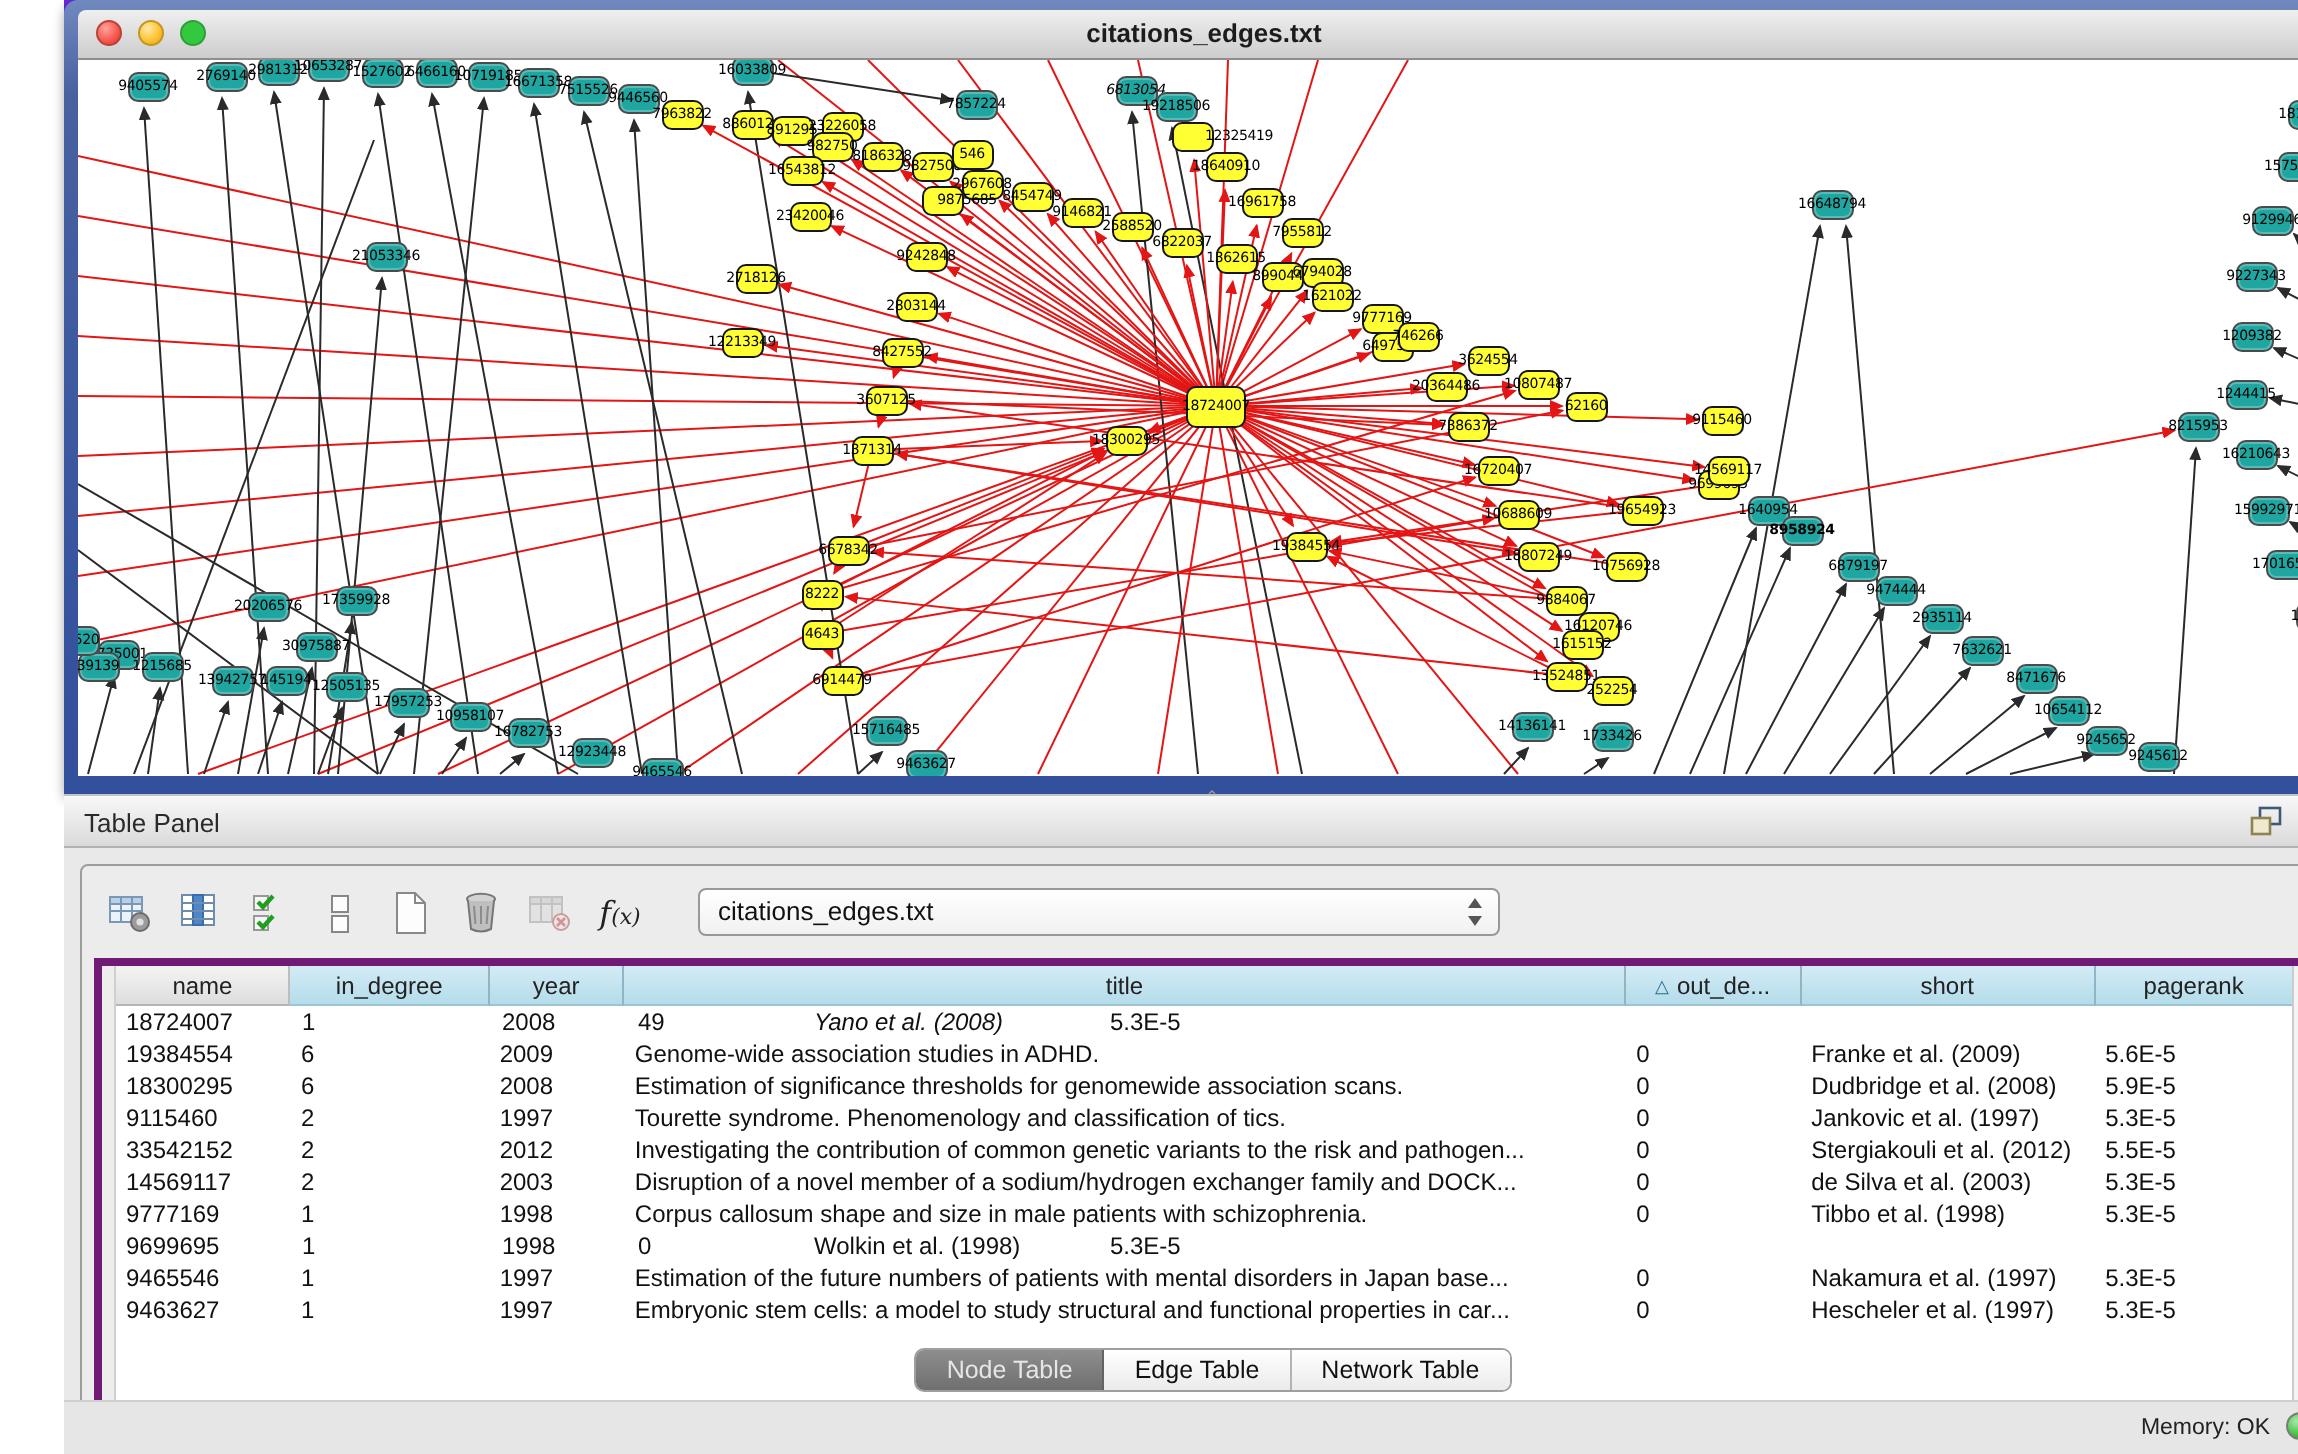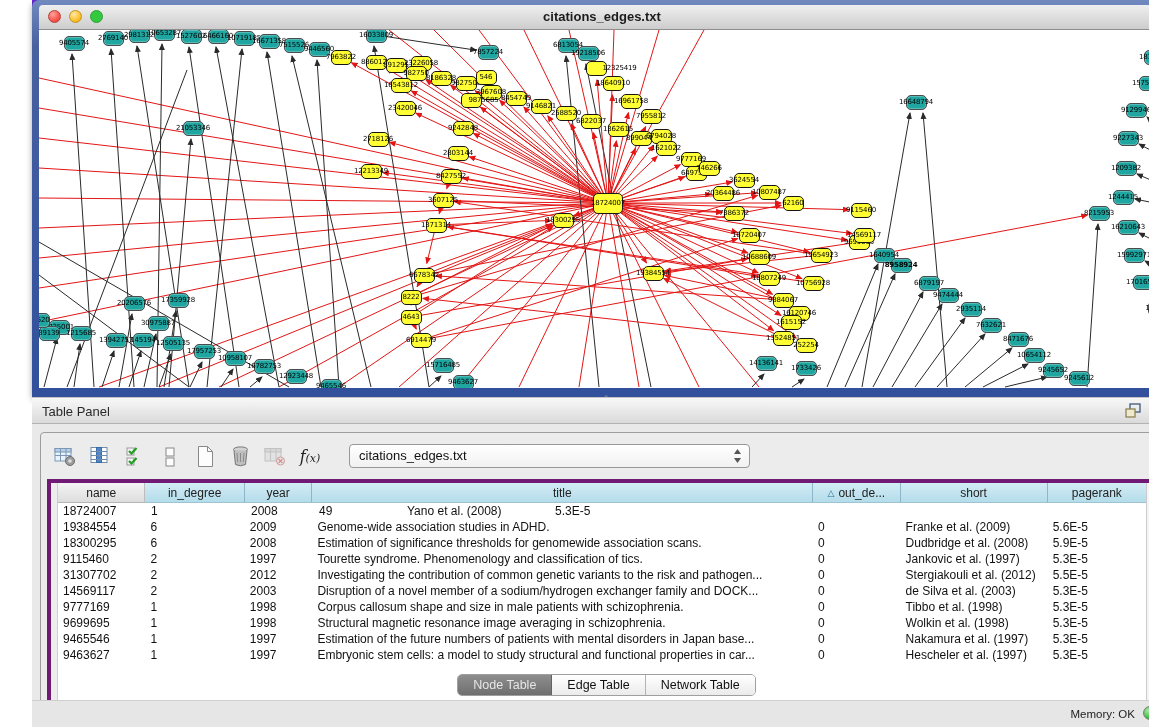--- a/index.html
+++ b/index.html
@@ -284,21 +284,21 @@
           <span class="glabel" style="left: 230px; top: 11px;">16671358</span>
           <div class="gnode t" style="left: 244.5px; top: 7.5px; width: 21px; height: 15px;"></div>
           <span class="glabel" style="left: 255px; top: 15px;">7515526</span>
           <div class="gnode t" style="left: 269.5px; top: 11.5px; width: 21px; height: 15px;"></div>
           <span class="glabel" style="left: 280px; top: 19px;">9446560</span>
           <div class="gnode t" style="left: 326.5px; top: -2.5px; width: 21px; height: 15px;"></div>
           <span class="glabel" style="left: 337px; top: 5px;">16033809</span>
           <div class="gnode t" style="left: 438.5px; top: 14.5px; width: 21px; height: 15px;"></div>
           <span class="glabel" style="left: 449px; top: 22px;">7857224</span>
           <div class="gnode t" style="left: 518.5px; top: 7.5px; width: 21px; height: 15px;"></div>
-          <span class="glabel" style="left: 529px; top: 15px;">6813054</span>
+          <span class="glabel" style="left: 529px; top: 15px; font-style: italic;">6813054</span>
           <div class="gnode t" style="left: 538.5px; top: 15.5px; width: 21px; height: 15px;"></div>
           <span class="glabel" style="left: 549px; top: 23px;">19218506</span>
           <div class="gnode t" style="left: 143.5px; top: 90.5px; width: 21px; height: 15px;"></div>
           <span class="glabel" style="left: 154px; top: 98px;">21053346</span>
           <div class="gnode t" style="left: 866.5px; top: 64.5px; width: 21px; height: 15px;"></div>
           <span class="glabel" style="left: 877px; top: 72px;">16648794</span>
           <div class="gnode t" style="left: 1099.5px; top: 45.5px; width: 21px; height: 15px;"></div>
           <span class="glabel" style="left: 1110px; top: 53px;">15751074</span>
           <div class="gnode t" style="left: 1104.5px; top: 19.5px; width: 21px; height: 15px;"></div>
           <span class="glabel" style="left: 1115px; top: 27px;">1812304</span>
@@ -614,21 +614,21 @@
               <div class="hcell" style="width: 100px;">
                 <span>pagerank</span>
               </div>
             </div>
           <div id="tbl-body">
               <div class="drow">
                 <div class="dcell" style="width: 88px;">18724007</div>
                 <div class="dcell" style="width: 100px;">1</div>
                 <div class="dcell" style="width: 68px;">2008</div>
                 <div class="dcell" style="width: 88px;">49</div>
-                <div class="dcell" style="width: 148px;">Yano et al. (2008)</div>
+                <div class="dcell" style="width: 148px; font-style: italic;">Yano et al. (2008)</div>
                 <div class="dcell" style="width: 100px;">5.3E-5</div>
               </div>
               <div class="drow">
                 <div class="dcell" style="width: 88px;">19384554</div>
                 <div class="dcell" style="width: 100px;">6</div>
                 <div class="dcell" style="width: 68px;">2009</div>
                 <div class="dcell" style="width: 504px;">Genome-wide association studies in ADHD.</div>
                 <div class="dcell" style="width: 88px;">0</div>
                 <div class="dcell" style="width: 148px;">Franke et al. (2009)</div>
                 <div class="dcell" style="width: 100px;">5.6E-5</div>
@@ -645,21 +645,21 @@
               <div class="drow">
                 <div class="dcell" style="width: 88px;">9115460</div>
                 <div class="dcell" style="width: 100px;">2</div>
                 <div class="dcell" style="width: 68px;">1997</div>
                 <div class="dcell" style="width: 504px;">Tourette syndrome. Phenomenology and classification of tics.</div>
                 <div class="dcell" style="width: 88px;">0</div>
                 <div class="dcell" style="width: 148px;">Jankovic et al. (1997)</div>
                 <div class="dcell" style="width: 100px;">5.3E-5</div>
               </div>
               <div class="drow">
-                <div class="dcell" style="width: 88px;">31307702</div>
+                <div class="dcell" style="width: 88px;">33542152</div>
                 <div class="dcell" style="width: 100px;">2</div>
                 <div class="dcell" style="width: 68px;">2012</div>
                 <div class="dcell" style="width: 504px;">Investigating the contribution of common genetic variants to the risk and pathogen...</div>
                 <div class="dcell" style="width: 88px;">0</div>
                 <div class="dcell" style="width: 148px;">Stergiakouli et al. (2012)</div>
                 <div class="dcell" style="width: 100px;">5.5E-5</div>
               </div>
               <div class="drow">
                 <div class="dcell" style="width: 88px;">14569117</div>
                 <div class="dcell" style="width: 100px;">2</div>
@@ -675,21 +675,20 @@
                 <div class="dcell" style="width: 68px;">1998</div>
                 <div class="dcell" style="width: 504px;">Corpus callosum shape and size in male patients with schizophrenia.</div>
                 <div class="dcell" style="width: 88px;">0</div>
                 <div class="dcell" style="width: 148px;">Tibbo et al. (1998)</div>
                 <div class="dcell" style="width: 100px;">5.3E-5</div>
               </div>
               <div class="drow">
                 <div class="dcell" style="width: 88px;">9699695</div>
                 <div class="dcell" style="width: 100px;">1</div>
                 <div class="dcell" style="width: 68px;">1998</div>
-                <div class="dcell" style="width: 504px;">Structural magnetic resonance image averaging in schizophrenia.</div>
                 <div class="dcell" style="width: 88px;">0</div>
                 <div class="dcell" style="width: 148px;">Wolkin et al. (1998)</div>
                 <div class="dcell" style="width: 100px;">5.3E-5</div>
               </div>
               <div class="drow">
                 <div class="dcell" style="width: 88px;">9465546</div>
                 <div class="dcell" style="width: 100px;">1</div>
                 <div class="dcell" style="width: 68px;">1997</div>
                 <div class="dcell" style="width: 504px;">Estimation of the future numbers of patients with mental disorders in Japan base...</div>
                 <div class="dcell" style="width: 88px;">0</div>

